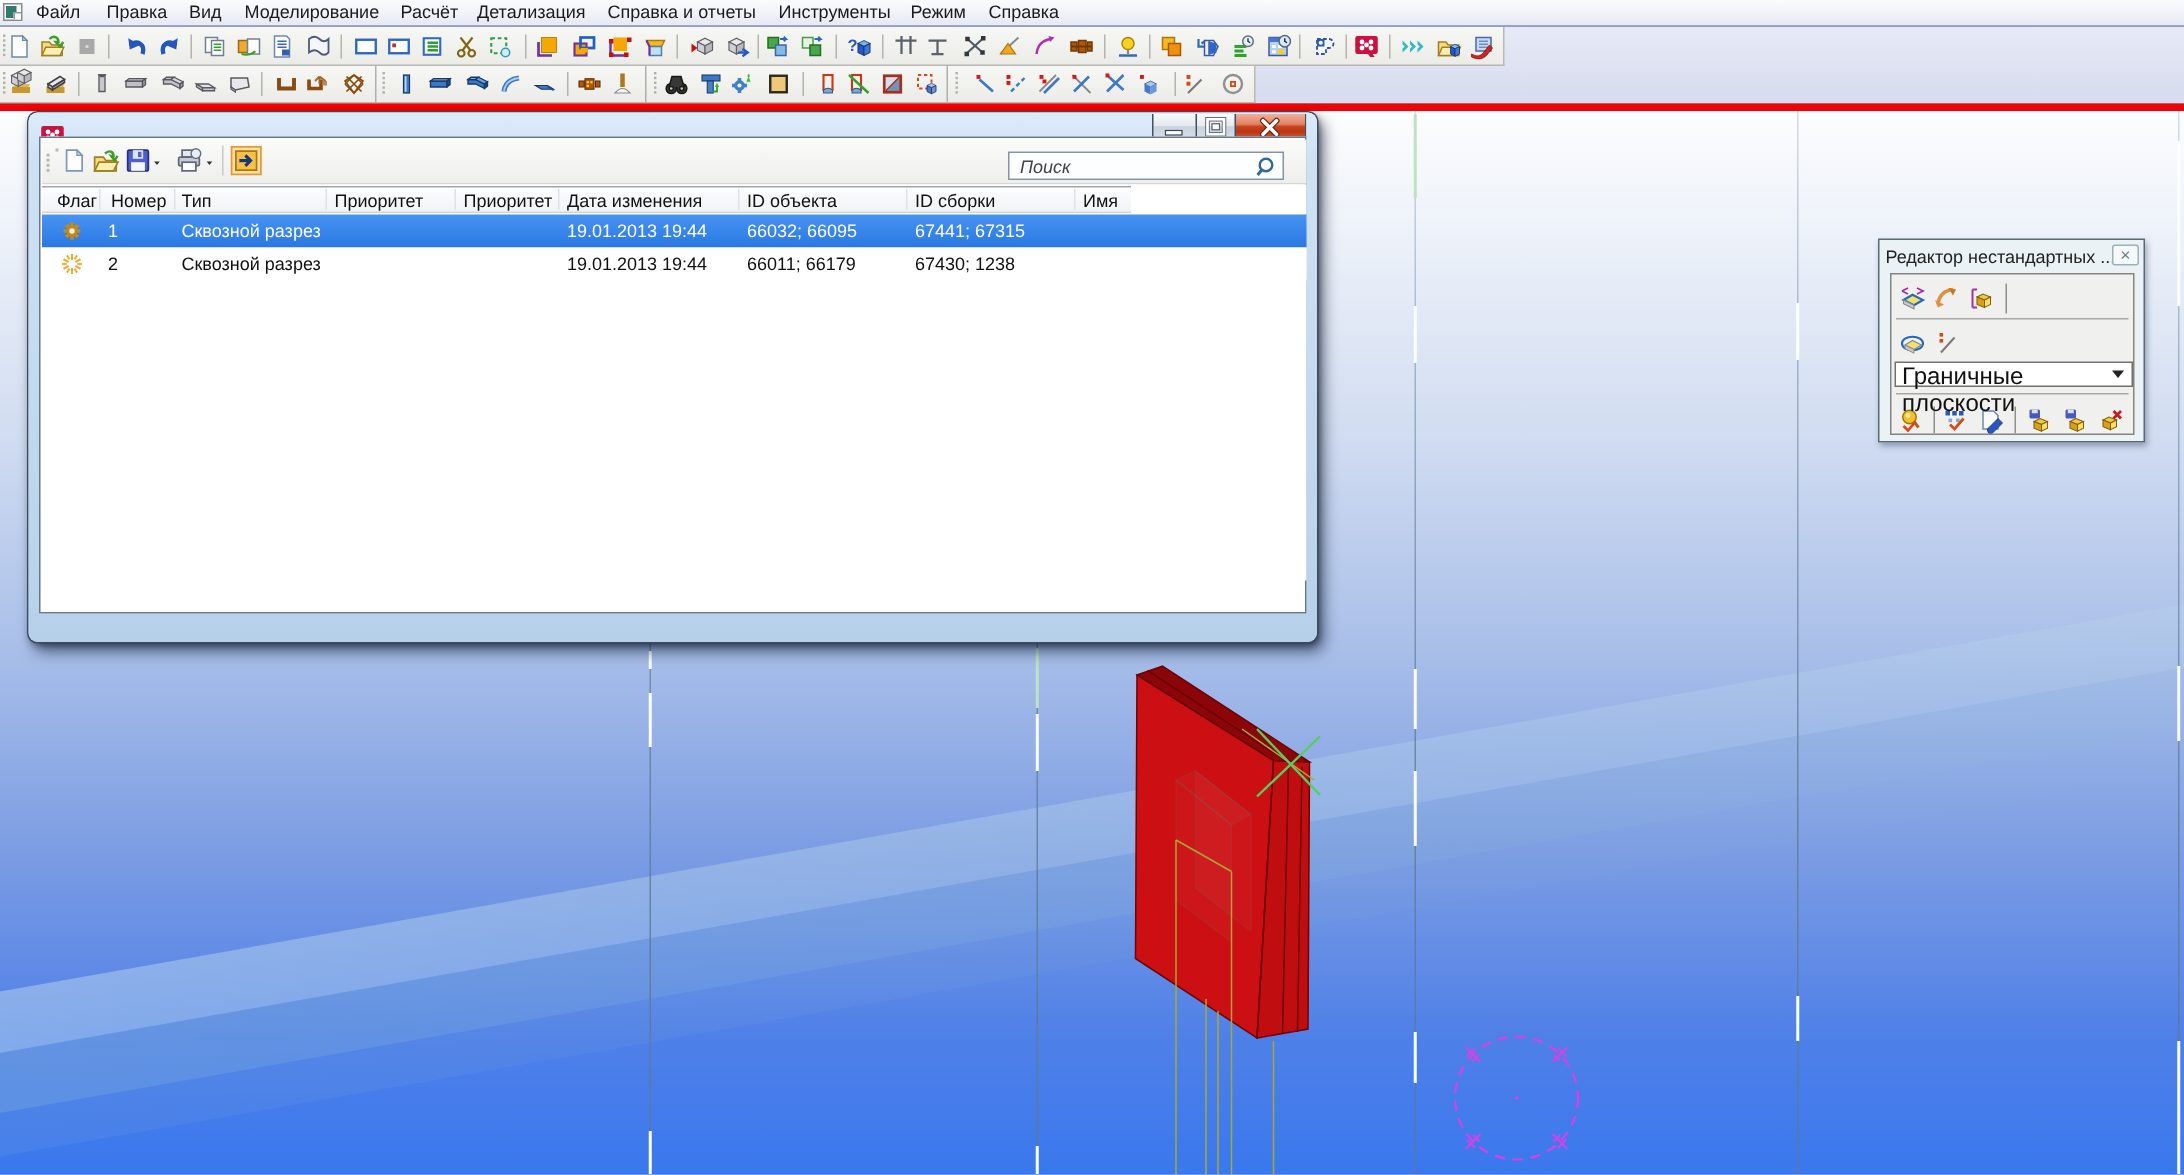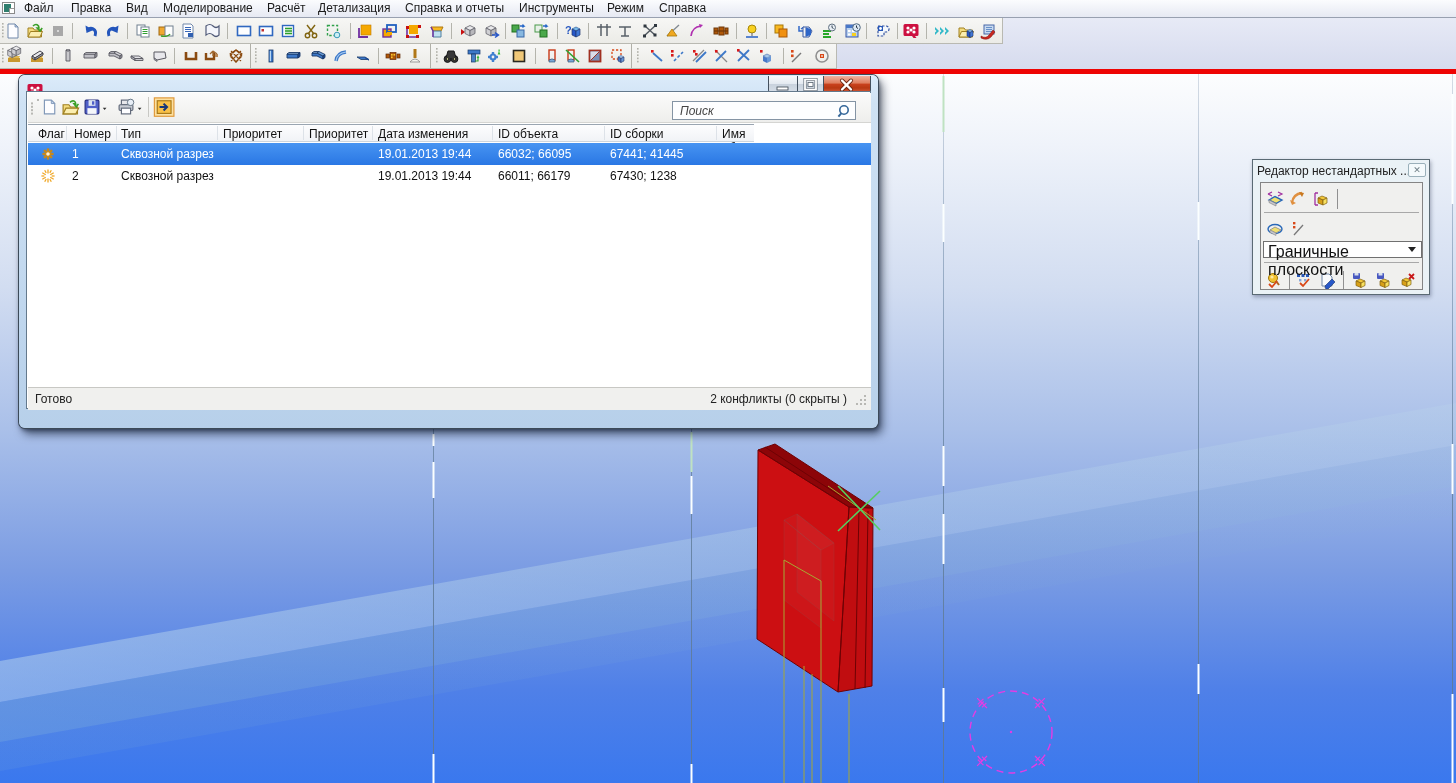--- a/index.html
+++ b/index.html
@@ -937,21 +937,21 @@
                 <line x1="7" y1="7" x2="3.04" y2="3.04"></line>
                 <line x1="7" y1="7" x2="7.00" y2="1.40"></line>
                 <line x1="7" y1="7" x2="10.96" y2="3.04"></line>
               </g>
               <circle cx="7" cy="7" r="2.4" fill="#fbf0d8" stroke="#c8881a" stroke-width="1.2"></circle>
             </svg>
           <span style="left:44px">1</span>
           <span style="left:93px">Сквозной разрез</span>
           <span style="left:350px">19.01.2013 19:44</span>
           <span style="left:470px">66032; 66095</span>
-          <span style="left:582px">67441; 41445</span>
+          <span style="left:582px">67441; 67315</span>
         </div>
         <div class="grow" id="row2">
           <svg width="14" height="14" style="position:absolute;left:13px;top:4px" id="flag2">
               <g stroke="#f0a828" stroke-width="1.3">
                 <line x1="10.60" y1="7.00" x2="13.60" y2="7.00"></line>
                 <line x1="9.25" y1="8.30" x2="12.72" y2="10.30"></line>
                 <line x1="8.80" y1="10.12" x2="10.30" y2="12.72"></line>
                 <line x1="7.00" y1="9.60" x2="7.00" y2="13.60"></line>
                 <line x1="5.20" y1="10.12" x2="3.70" y2="12.72"></line>
                 <line x1="4.75" y1="8.30" x2="1.28" y2="10.30"></line>
@@ -963,29 +963,15 @@
                 <line x1="9.25" y1="5.70" x2="12.72" y2="3.70"></line>
               </g>
             </svg>
           <span style="left:44px">2</span>
           <span style="left:93px">Сквозной разрез</span>
           <span style="left:350px">19.01.2013 19:44</span>
           <span style="left:470px">66011; 66179</span>
           <span style="left:582px">67430; 1238</span>
         </div>
       </div>
-      <div id="dstatus">
-        <span class="l">Готово</span>
-        <span class="r">2 конфликты (0 скрыты )</span>
-        <svg width="12" height="12" style="position:absolute;right:3px;bottom:3px">
-          <g fill="#b8b8b4">
-              <rect x="8" y="8" width="2" height="2"></rect>
-              <rect x="8" y="4" width="2" height="2"></rect>
-              <rect x="8" y="0" width="2" height="2"></rect>
-              <rect x="4" y="8" width="2" height="2"></rect>
-              <rect x="4" y="4" width="2" height="2"></rect>
-              <rect x="0" y="8" width="2" height="2"></rect>
-            </g>
-        </svg>
-      </div>
     </div>
   </div>
 </div>
 
 </body></html>

